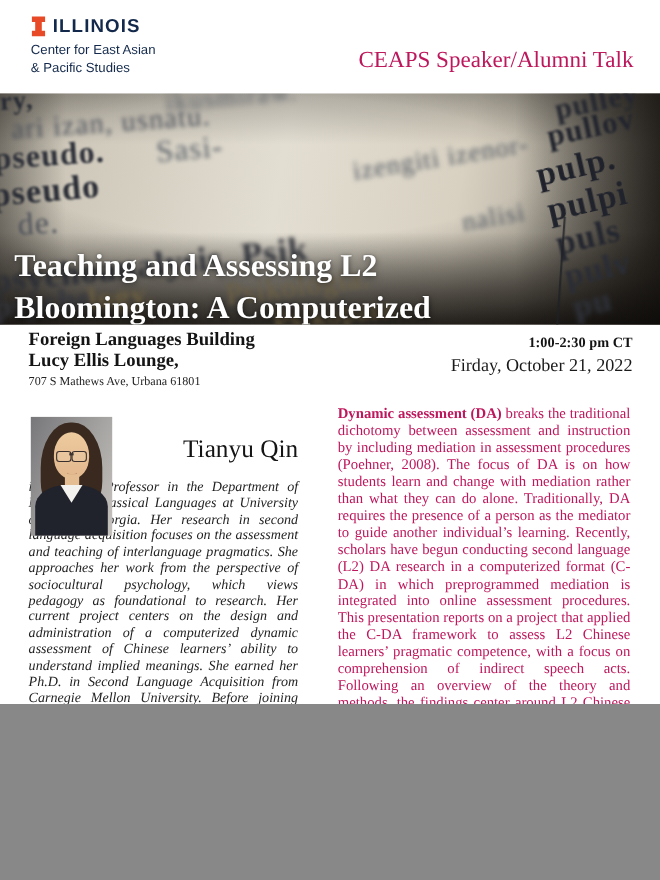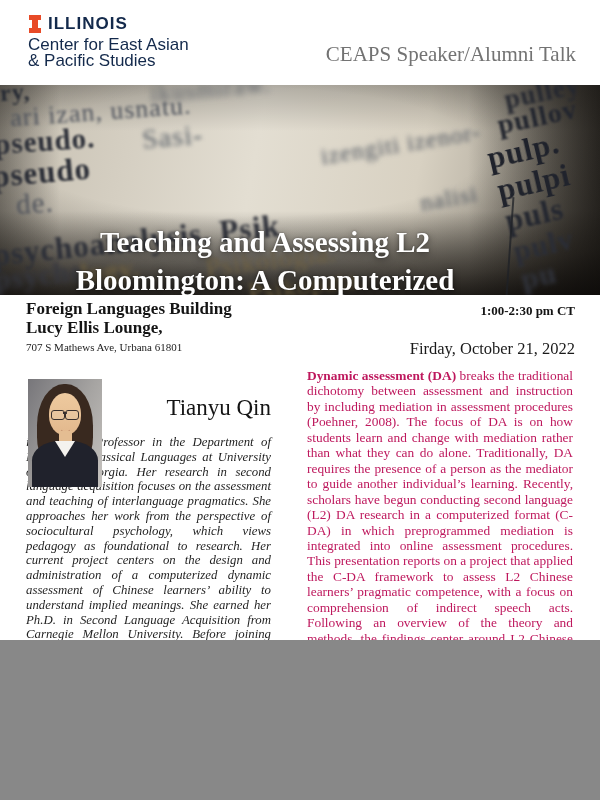--- a/index.html
+++ b/index.html
@@ -11,56 +11,57 @@
   
   .header{position:absolute;left:0;top:0;width:600px;height:85px;background:#fff;}
   .logo{position:absolute;left:28px;top:14px;}
   .logo-row{display:flex;align-items:center;gap:6px;}
   .blocki{display:block;}
   .wordmark{
     font-family:"Liberation Sans",sans-serif;font-weight:700;
     font-size:17px;letter-spacing:1px;color:#13294B;
   }
   .unit{
-    font-family:"Liberation Sans",sans-serif;font-size:17px;line-height:16px;
+    font-family:"Liberation Sans",sans-serif;font-size:12px;line-height:16px;
     color:#13294B;margin-top:3px;
   }
   .event-type{
-    position:absolute;right:24px;top:42px;font-size:21px;color:#737373;
+    position:absolute;right:24px;top:42px;font-size:21px;color:#be185d;
     font-family:"Liberation Serif",serif;
   }
   
   .hero{
     position:absolute;left:0;top:85px;width:600px;height:210px;overflow:hidden;
     background:
       radial-gradient(120% 95% at 42% 32%, rgba(0,0,0,0) 32%, rgba(25,22,18,0.42) 68%, rgba(8,6,5,0.9) 100%),
       linear-gradient(to right, rgba(28,26,23,0.45) 0%, rgba(0,0,0,0) 10%, rgba(0,0,0,0) 78%, rgba(14,12,10,0.8) 100%),
       linear-gradient(to bottom, rgba(0,0,0,0.22) 0%, rgba(0,0,0,0) 22%, rgba(0,0,0,0) 60%, rgba(18,15,12,0.82) 100%),
       linear-gradient(100deg,#c6bfb1 0%,#e3ded2 42%,#d8d1c2 68%,#8e887c 100%);
   }
   .bgword{
     position:absolute;font-family:"Liberation Serif",serif;
     letter-spacing:1px;white-space:nowrap;
   }
   .column-rule{
     position:absolute;left:508px;top:112px;width:2px;height:128px;
     background:rgba(30,32,38,0.75);transform:rotate(4deg);filter:blur(0.6px);
   }
   .hero-title{
-    position:absolute;left:0;top:138px;width:530px;text-align:center;
+    position:absolute;left:0;top:138px;width:530px;text-align:left;
     color:#ffffff;font-size:29px;line-height:38px;font-weight:700;
     text-shadow:0 2px 7px rgba(0,0,0,0.5), 0 0 2px rgba(0,0,0,0.35);
+    padding-left:13px;
   }
   
   .details-left{position:absolute;left:26px;top:299px;}
   .venue{font-weight:700;font-size:17px;line-height:19px;color:#141414;}
   .address{font-size:11px;color:#222;margin-top:4px;}
   .details-right{position:absolute;right:25px;top:300px;text-align:right;}
   .time{font-weight:700;font-size:13px;line-height:21px;color:#141414;}
-  .date{font-size:16.5px;color:#1a1a1a;margin-top:18px;}
+  .date{font-size:16.5px;color:#1a1a1a;margin-top:1px;}
   
   .left-col{position:absolute;left:26px;top:379px;width:245px;}
   .photo{
     position:absolute;left:2px;top:0;width:74px;height:108px;overflow:hidden;
     background:linear-gradient(115deg,#77767a 0%,#a6a4a2 55%,#c6c3bf 100%);
   }
   .photo .hair{position:absolute;left:9px;top:5px;width:56px;height:86px;background:#39291f;border-radius:48% 48% 38% 38%;}
   .photo .face{position:absolute;left:21px;top:14px;width:32px;height:42px;background:linear-gradient(#eeca9f,#e2b88d);border-radius:50% 50% 46% 46%;}
   .photo .glasses{position:absolute;left:23px;top:31px;width:28px;height:9px;}
   .photo .glasses i{position:absolute;top:0;width:12px;height:8px;border:1.5px solid #392f2c;border-radius:3px;background:rgba(255,255,255,0.08);}

